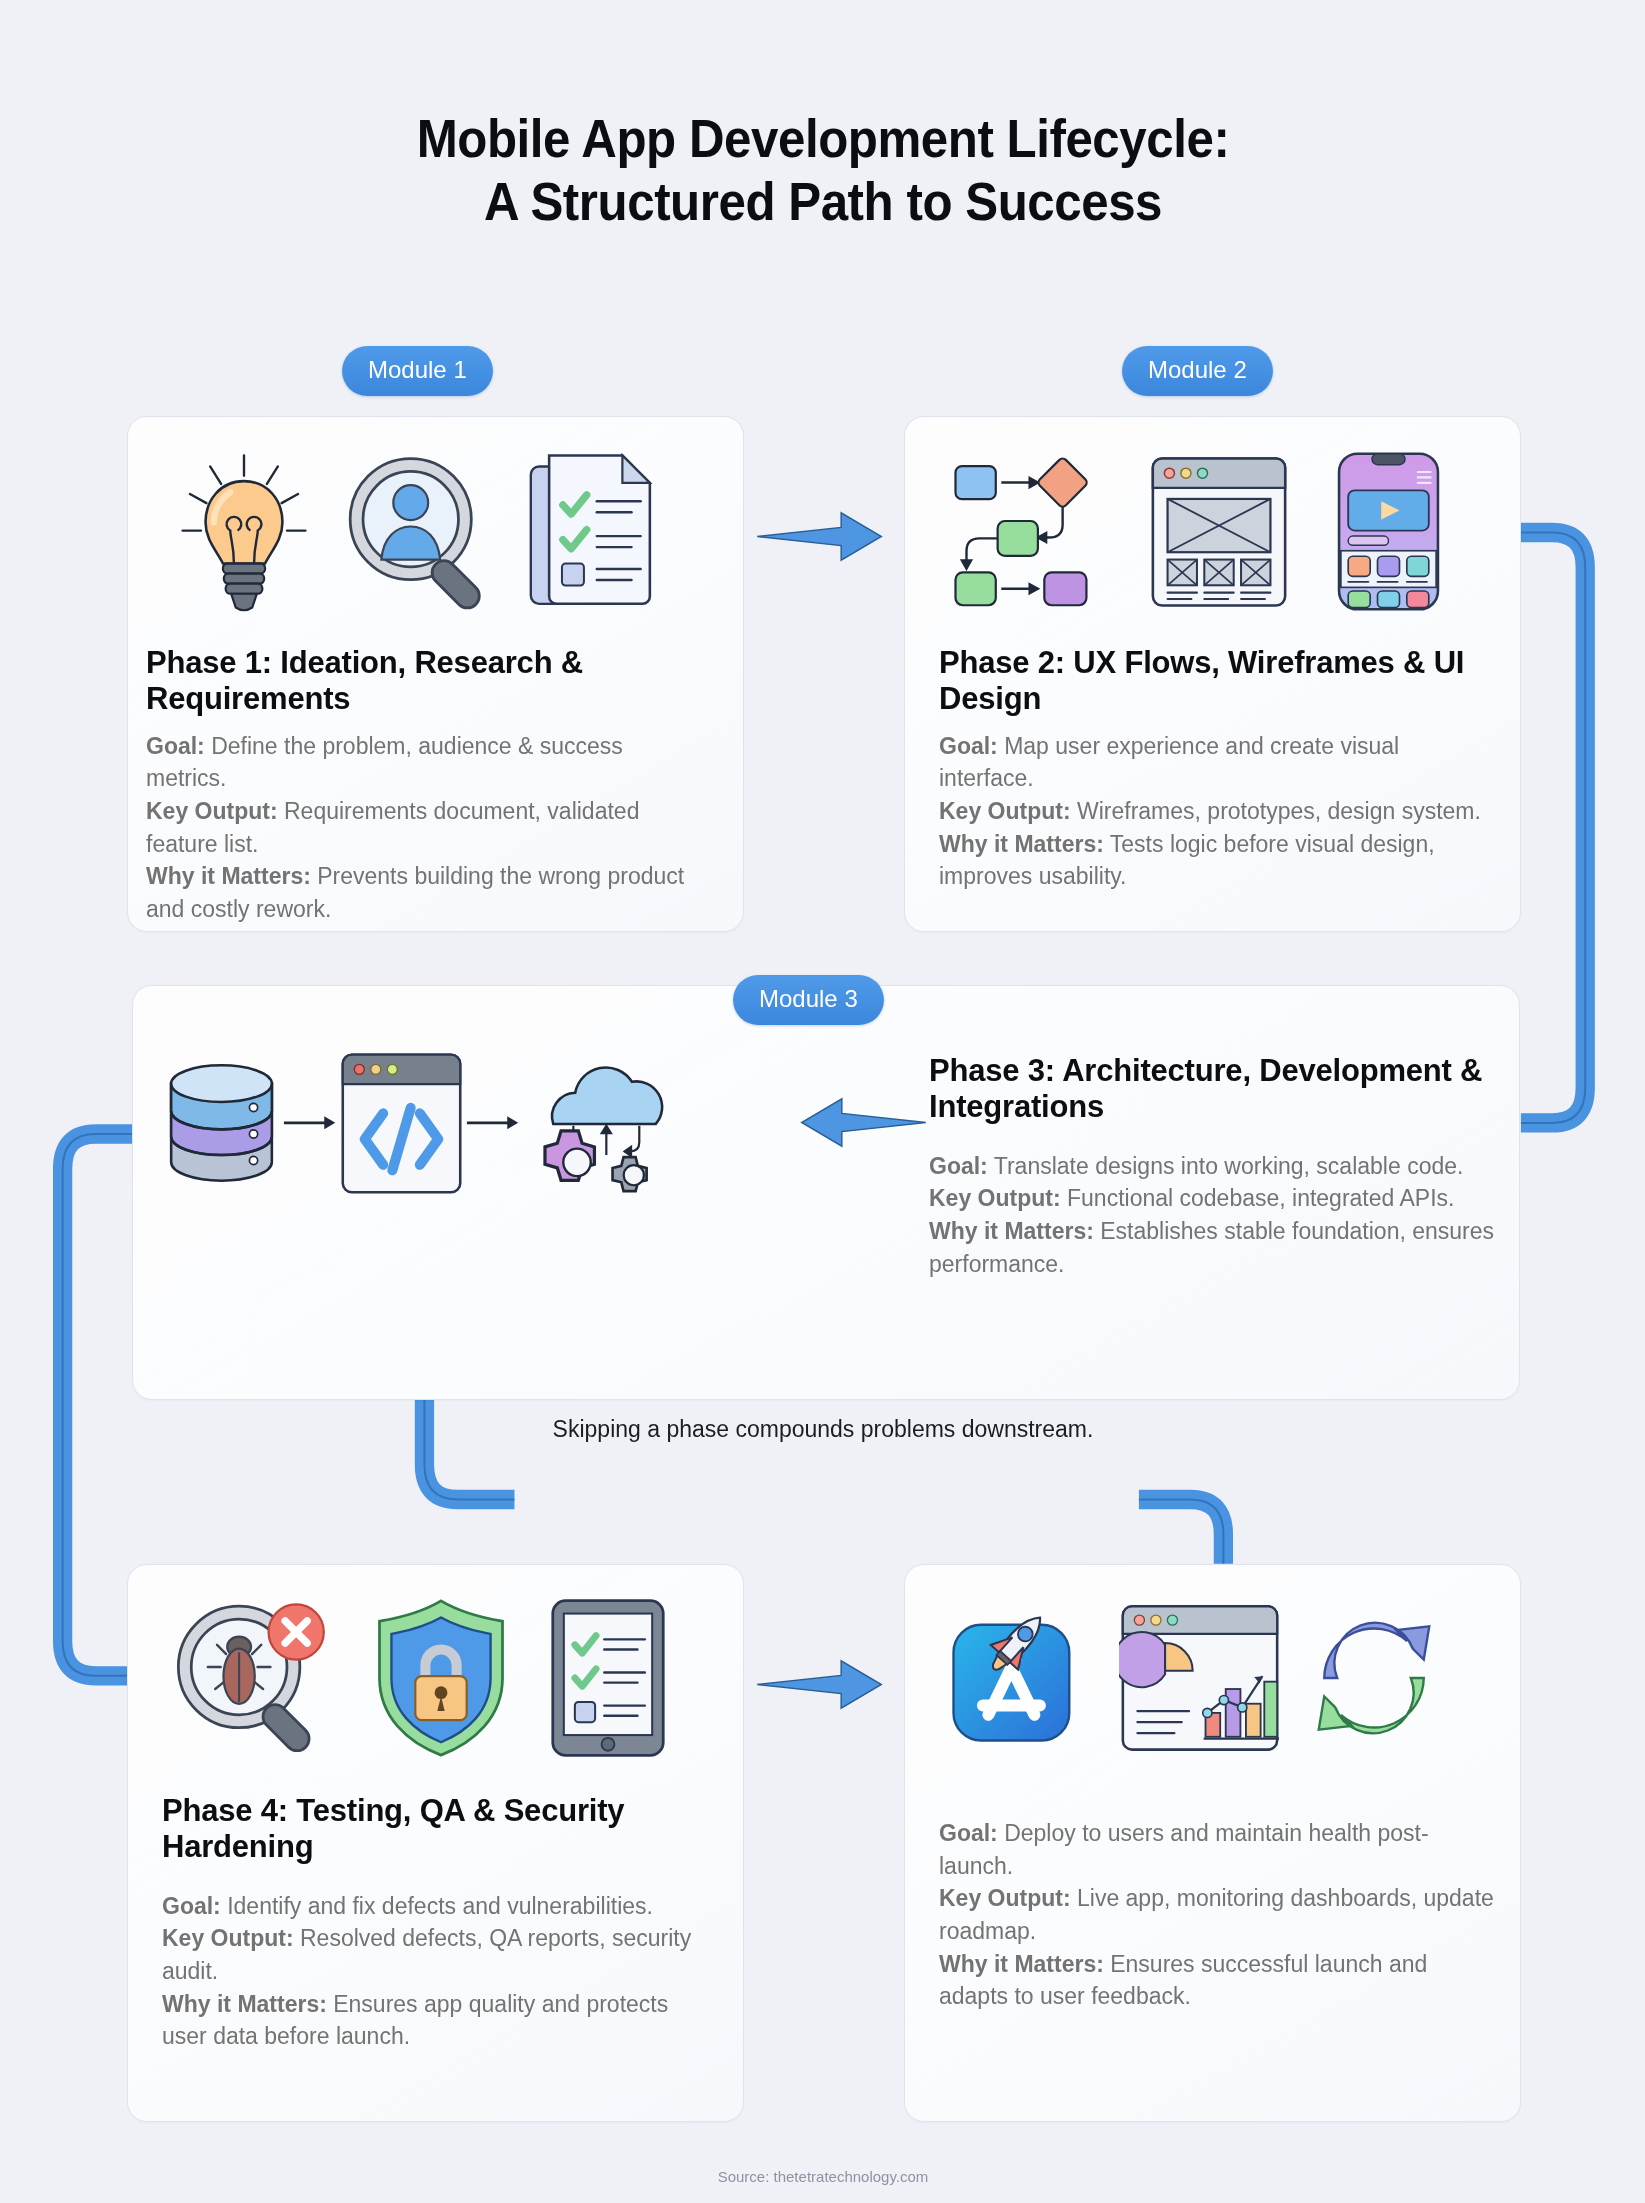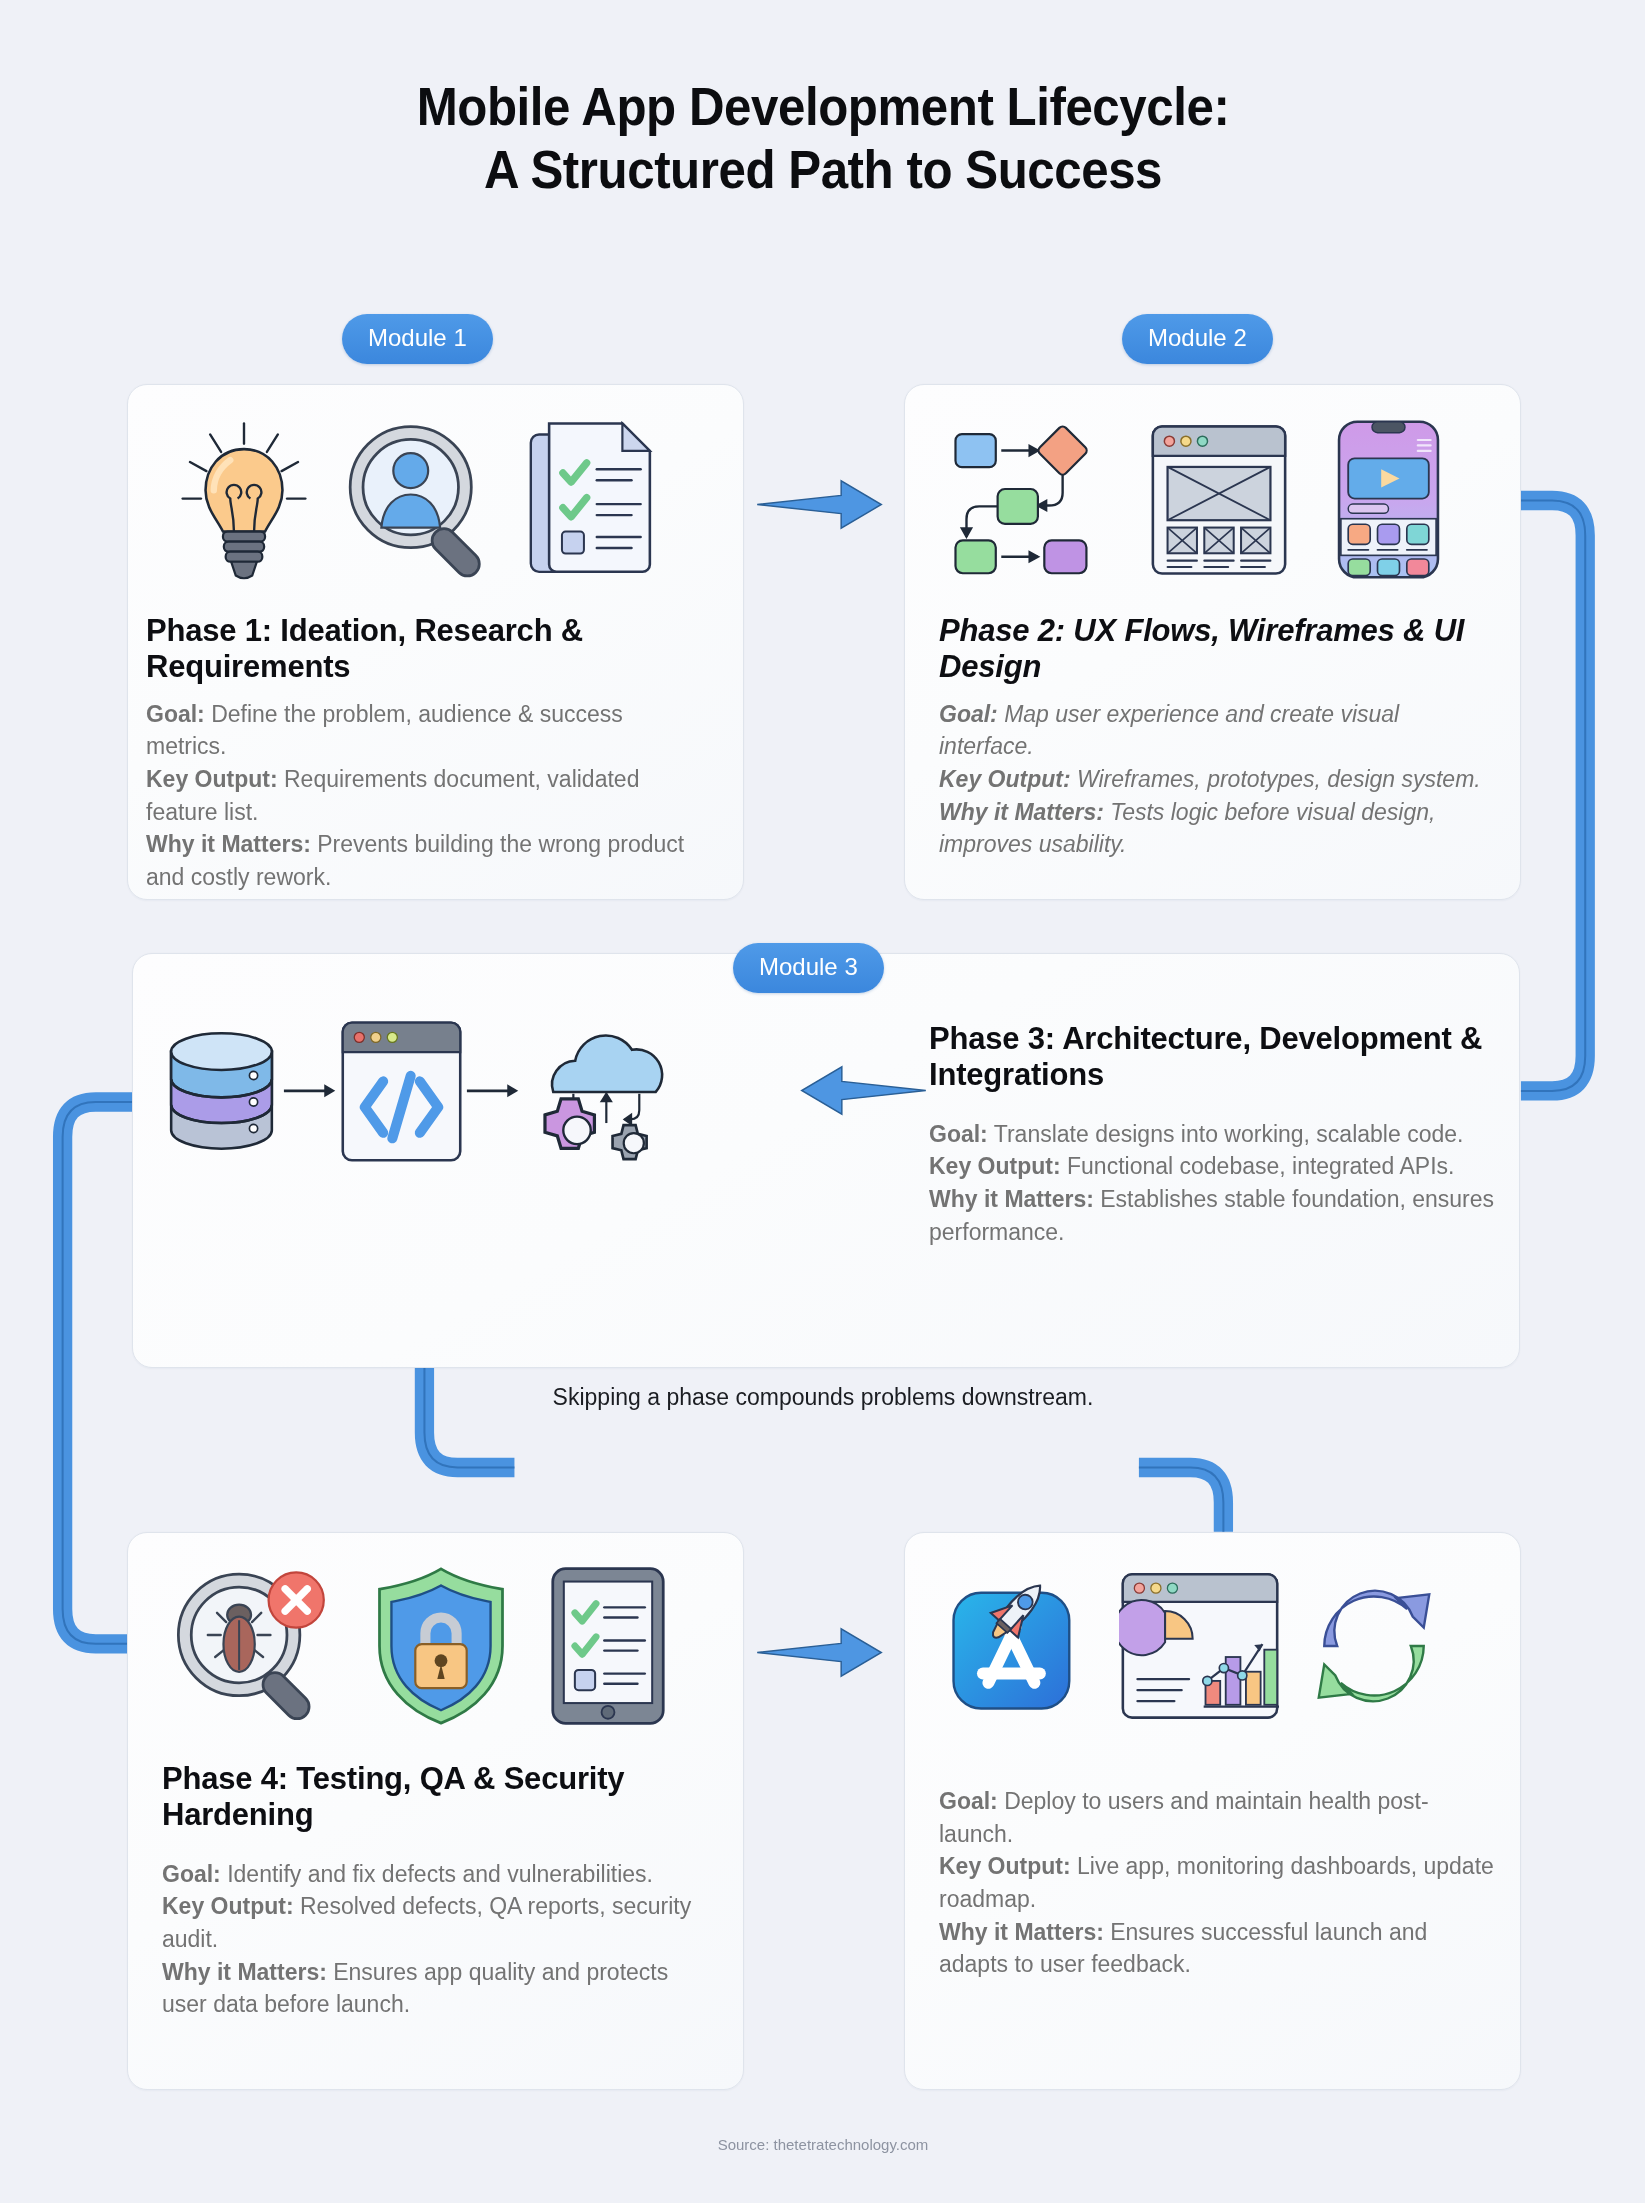--- a/index.html
+++ b/index.html
@@ -2,21 +2,21 @@
 <html style="font-size:14.7px"><head>
 <meta charset="utf-8">
 <style>
   * { box-sizing: border-box; margin: 0; padding: 0; }
   body {
     width: 1646px; height: 2204px;
     background: #eff1f7;
     font-family: "Liberation Sans", sans-serif;
     position: relative; overflow: hidden;
   }
-  .stage { position: absolute; inset: 0; }
+  .stage { position: absolute; inset: 0; margin-top: 32px; }
 
   
   .title {
     position: absolute; left: 0; right: 0; top: 75px;
     text-align: center;
     font-size: 53px; font-weight: 700; line-height: 1.19;
     color: #0c0d10; letter-spacing: -0.5px;
     transform: scaleX(0.93); transform-origin: center top;
   }
 
@@ -68,21 +68,21 @@
   .ph-head {
     font-size: 31px; font-weight: 700; line-height: 1.17;
     color: #0d0e12; letter-spacing: -0.2px;
   }
   .ph-body { font-size: 23px; line-height: 1.42; color: #737373; }
   .ph-body b { font-weight: 700; }
   .gap-sm { height: 12px; }
   .gap-md { height: 24px; }
 
   #txt1 { left: 146px;  top: 613px;  width: 555px; }
-  #txt2 { left: 939px; top: 613px;  width: 555px; font-style: italic; }
+  #txt2 { left: 939px; top: 613px;  width: 555px; }
   #txt3 { left: 929px; top: 1021px; width: 569px; }
   #txt4 { left: 162px;  top: 1761px; width: 555px; }
   #txt5 { left: 939px; top: 1761px; width: 555px; }
 
   
   .mid-note {
     position: absolute; left: 0; right: 0; top: 1384px;
     text-align: center; font-size: 23px; color: #1b1d22;
   }
 

